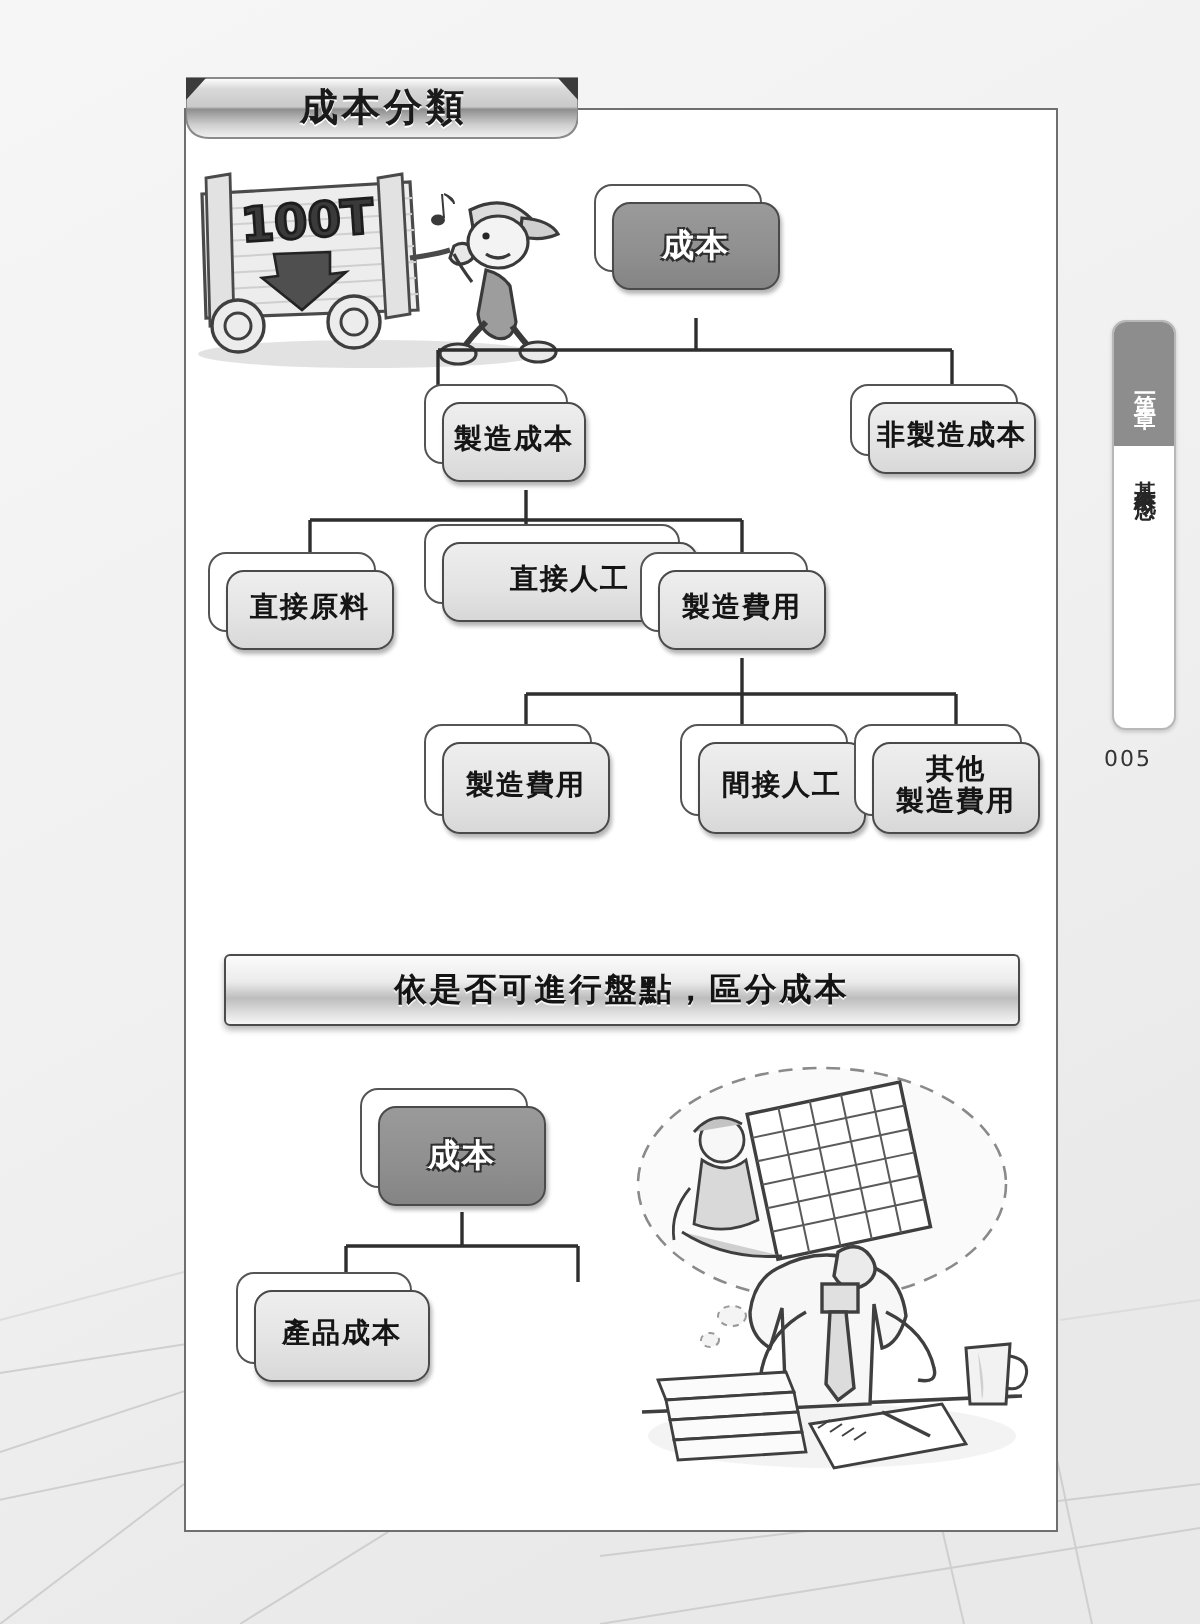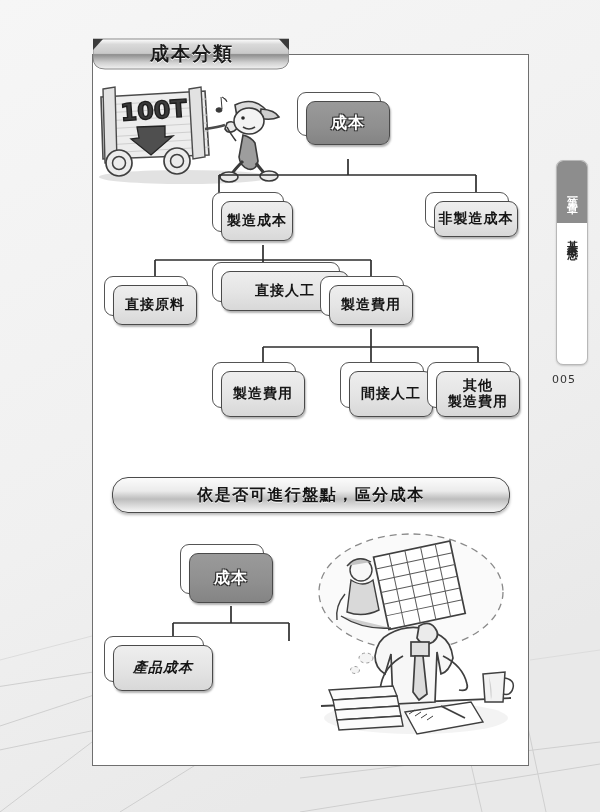--- a/index.html
+++ b/index.html
@@ -62,21 +62,21 @@
     text-shadow:-1px -1px 0 #2f2f2f,1px -1px 0 #2f2f2f,-1px 1px 0 #2f2f2f,1px 1px 0 #2f2f2f;
   }
   .node .card span{display:block;}
 
   
   #connectors-top,#connectors-bottom{position:absolute;left:0;top:0;}
 
   
   .banner{
     position:absolute;
-    border:1.4px solid #4b4b4b;border-radius:16px;
+    border:1.4px solid #4b4b4b;border-radius:3px;
     background:linear-gradient(180deg,#fbfbfb 0%,#ebebeb 38%,#bdbdbd 62%,#e2e2e2 86%,#f6f6f6 100%);
     box-shadow:0 2px 3px rgba(0,0,0,.28);
     display:flex;align-items:center;justify-content:center;
     font-size:16px;font-weight:bold;color:#141414;letter-spacing:1.5px;
     text-shadow:0 1px 0 rgba(255,255,255,.8);
     box-sizing:border-box;
   }
 
   
   #side-tab{
@@ -358,21 +358,21 @@
     </g>
   </svg>
 
   <div class="node dark" style="left:96px;top:498px;width:84px;height:50px;">
     <div class="ghost"></div>
     <div class="card">
       <span>成本</span>
     </div>
   </div>
 
-  <div class="node" style="left:20px;top:590px;width:100px;height:46px;font-style:italic;">
+  <div class="node" style="left:34px;top:590px;width:88px;height:46px;">
     <div class="ghost"></div>
     <div class="card">
       <span>產品成本</span>
     </div>
   </div>
 
 
 </div>
 
 <div id="side-tab">

